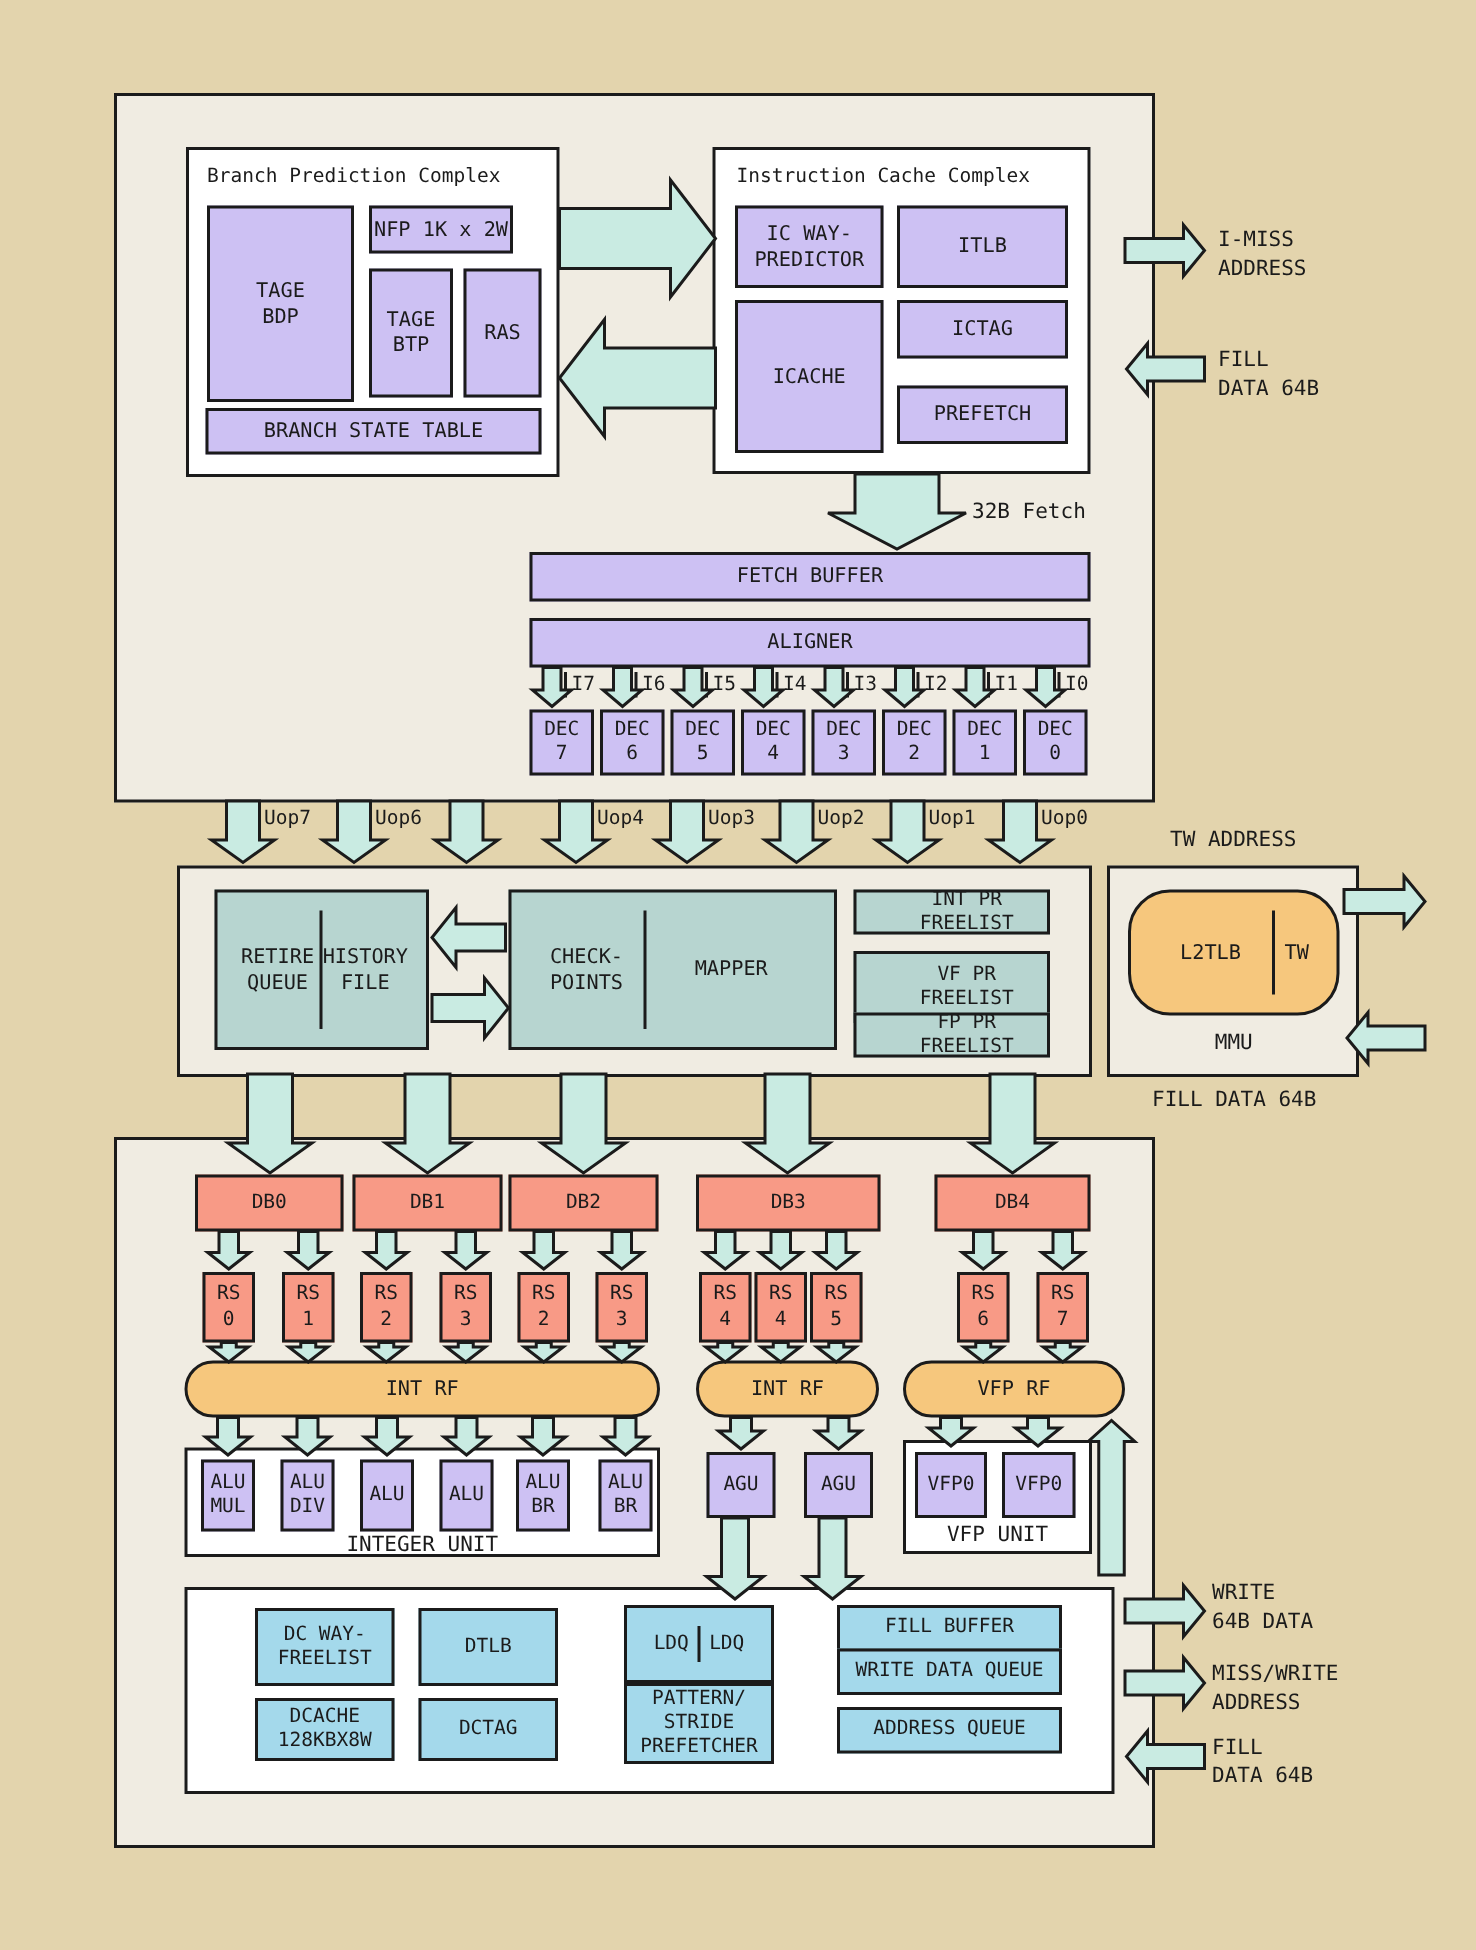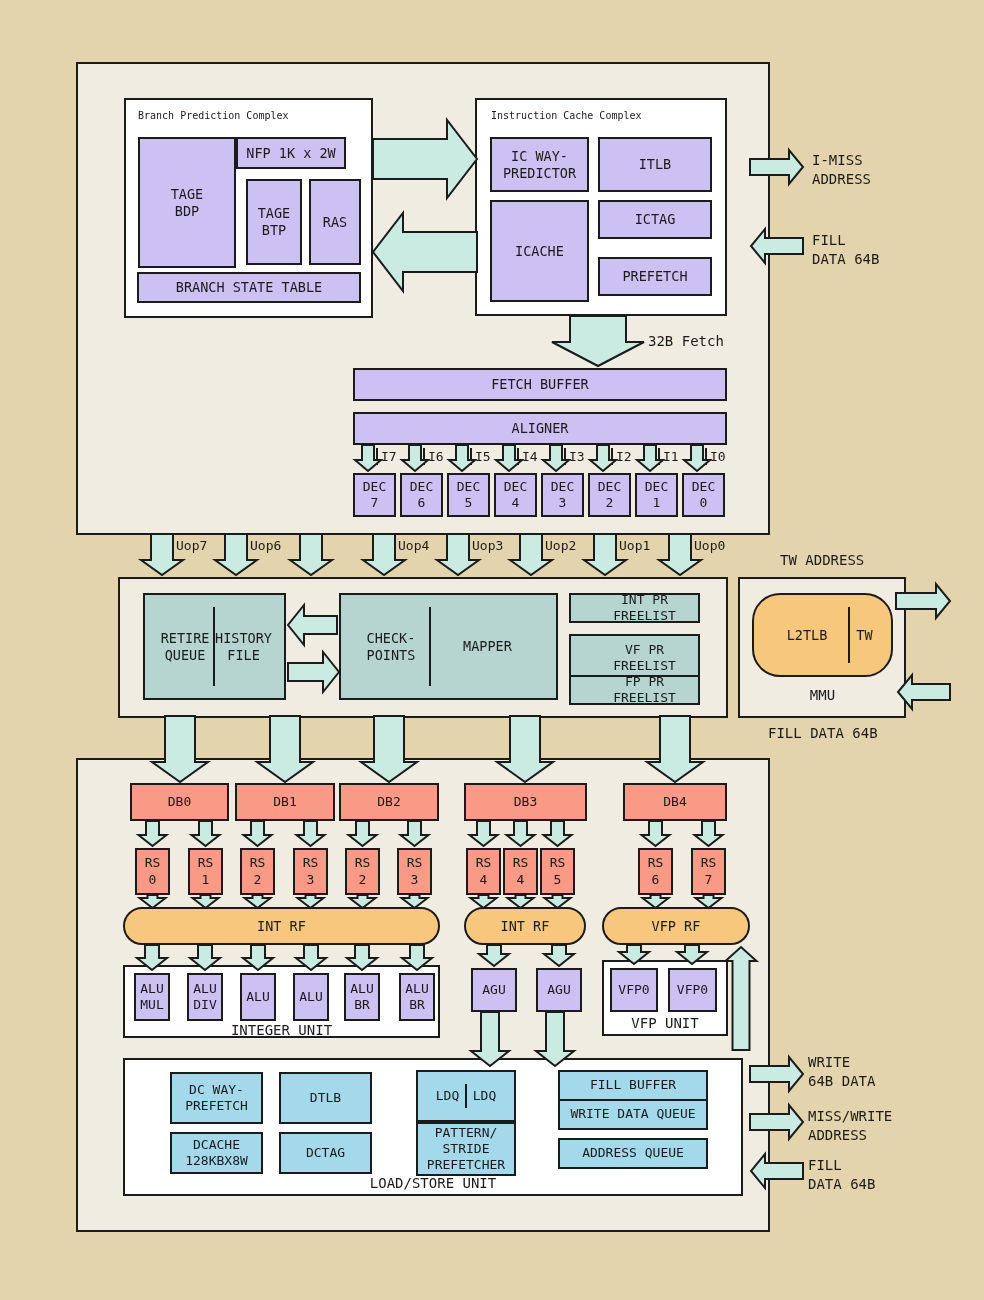--- a/index.html
+++ b/index.html
@@ -22,21 +22,21 @@
   .cream{background:#f0ece2;}
   .white{background:#ffffff;}
   .purple{background:#cdc1f3;}
   .teal{background:#b7d5d0;padding-left:20px;}
   .orange{background:#f6c77d;border-radius:28px;}
   .salmon{background:#f89a86;}
   .blue{background:#a4d9eb;}
   .split{padding:12px;align-items:stretch;}
   .cell{flex:1;display:flex;align-items:center;justify-content:center;white-space:pre-line;}
   .cell-r{border-left:2px solid #1b1b1b;}
-  .panel-title{position:absolute;font-size:10px;white-space:nowrap;}
+  .panel-title{position:absolute;font-size:13px;white-space:nowrap;}
   .lbl{position:absolute;white-space:pre-line;font-size:14px;line-height:1.35;}
   .lbl-c{text-align:center;}
   .small{font-size:13px;}
   .slot{
     position:absolute;font-size:13px;line-height:17px;height:17px;
     border-left:2px solid #1b1b1b;padding-left:3px;white-space:nowrap;
   }
   .uop{position:absolute;font-size:13px;white-space:nowrap;}
   #arrow-layer{position:absolute;left:0;top:0;pointer-events:none;}
 </style>
@@ -44,21 +44,21 @@
 <body>
 
 <div class="canvas">
 
   <div class="bx cream thick" style="left:76px;top:62px;width:694px;height:473px;"></div>
 
   <div class="bx white" style="left:124px;top:98px;width:249px;height:220px;"></div>
   <div class="panel-title" style="left:138px;top:110px;">Branch Prediction Complex</div>
   <div class="bx purple" style="left:138px;top:137px;width:98px;height:131px;">TAGE
 BDP</div>
-  <div class="bx purple" style="left:236px;top:137px;width:110px;height:32px;">NFP 1K x 2W</div>
+  <div class="bx purple" style="left:246px;top:137px;width:96px;height:32px;">NFP 1K x 2W</div>
   <div class="bx purple" style="left:246px;top:179px;width:56px;height:86px;">TAGE
 BTP</div>
   <div class="bx purple" style="left:309px;top:179px;width:52px;height:86px;">RAS</div>
   <div class="bx purple" style="left:137px;top:272px;width:224px;height:31px;">BRANCH STATE TABLE</div>
 
   <div class="bx white" style="left:475px;top:98px;width:252px;height:218px;"></div>
   <div class="panel-title" style="left:491px;top:110px;">Instruction Cache Complex</div>
   <div class="bx purple" style="left:490px;top:137px;width:99px;height:55px;">IC WAY-
 PREDICTOR</div>
   <div class="bx purple" style="left:598px;top:137px;width:114px;height:55px;">ITLB</div>
@@ -181,36 +181,35 @@
   <div class="bx purple small" style="left:471px;top:968px;width:46px;height:44px;">AGU</div>
   <div class="bx purple small" style="left:536px;top:968px;width:46px;height:44px;">AGU</div>
 
   <div class="bx white" style="left:602px;top:960px;width:126px;height:76px;"></div>
   <div class="bx purple small" style="left:610px;top:968px;width:48px;height:44px;">VFP0</div>
   <div class="bx purple small" style="left:668px;top:968px;width:49px;height:44px;">VFP0</div>
   <div class="lbl lbl-c" style="left:602px;top:1014px;width:126px;">VFP UNIT</div>
 
   <div class="bx white" style="left:123px;top:1058px;width:620px;height:138px;"></div>
   <div class="bx blue small" style="left:170px;top:1072px;width:93px;height:52px;">DC WAY-
-PREFETCH</div>
+FREELIST</div>
   <div class="bx blue small" style="left:279px;top:1072px;width:93px;height:52px;">DTLB</div>
   <div class="bx blue small" style="left:170px;top:1132px;width:93px;height:42px;">DCACHE
 128KBX8W</div>
   <div class="bx blue small" style="left:279px;top:1132px;width:93px;height:42px;">DCTAG</div>
   <div class="bx blue split small" style="left:416px;top:1070px;width:100px;height:52px;">
     <div class="cell">LDQ</div>
     <div class="cell cell-r">LDQ</div>
   </div>
   <div class="bx blue small" style="left:416px;top:1122px;width:100px;height:54px;">PATTERN/
 STRIDE
 PREFETCHER</div>
   <div class="bx blue small" style="left:558px;top:1070px;width:150px;height:31px;">FILL BUFFER</div>
   <div class="bx blue small" style="left:558px;top:1099px;width:150px;height:31px;">WRITE DATA QUEUE</div>
   <div class="bx blue small" style="left:558px;top:1138px;width:150px;height:31px;">ADDRESS QUEUE</div>
-  <div class="lbl lbl-c" style="left:123px;top:1174px;width:620px;">LOAD/STORE UNIT</div>
 
   <div class="lbl" style="left:812px;top:151px;">I-MISS
 ADDRESS</div>
   <div class="lbl" style="left:812px;top:231px;">FILL
 DATA 64B</div>
   <div class="lbl" style="left:808px;top:1053px;">WRITE
 64B DATA</div>
   <div class="lbl" style="left:808px;top:1107px;">MISS/WRITE
 ADDRESS</div>
   <div class="lbl" style="left:808px;top:1156px;">FILL

